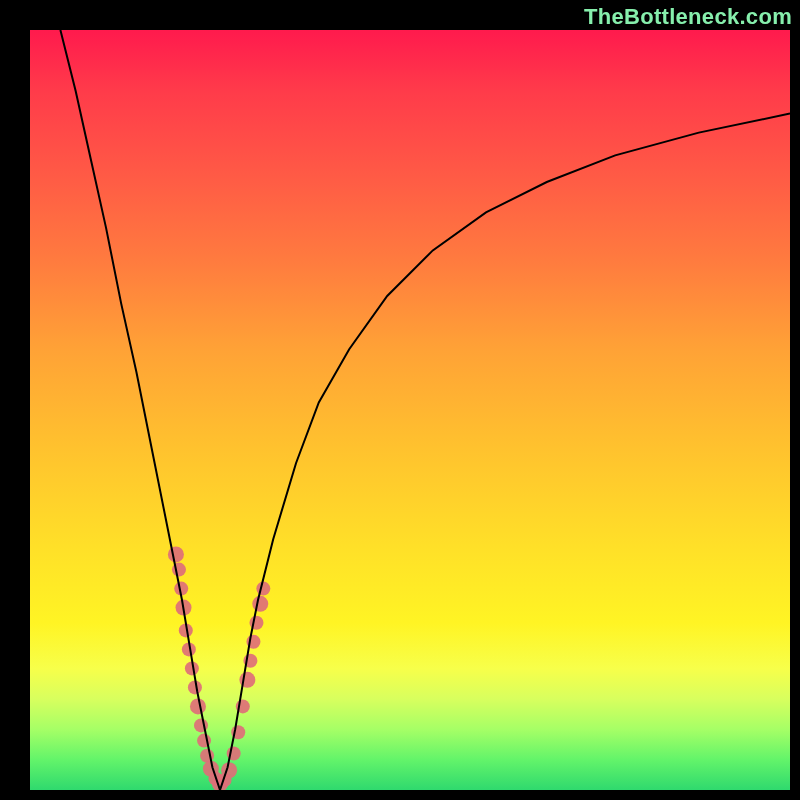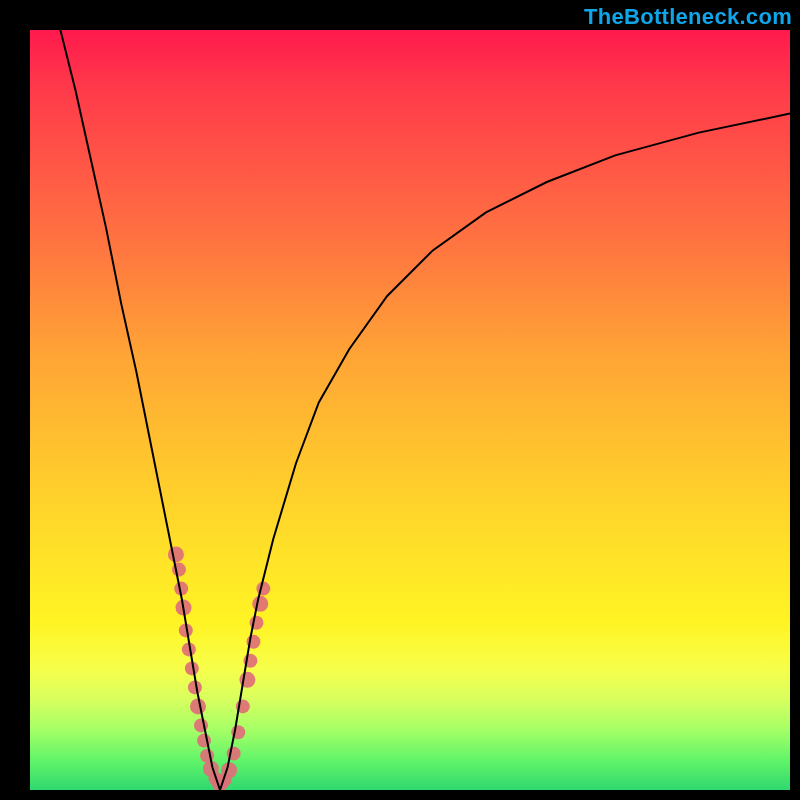--- a/index.html
+++ b/index.html
@@ -47,21 +47,21 @@
     top: 0;
     width: 760px;
     height: 760px;
   }
   .watermark {
     position: absolute;
     top: 4px;
     right: 8px;
     font-size: 22px;
     font-weight: 600;
-    color: #0ea5e9;
+    color: #86efac;
     letter-spacing: 0.3px;
     user-select: none;
   }
   .curve {
     fill: none;
     stroke: #000;
     stroke-width: 2;
   }
   .spot {
     fill: #de6f78;

